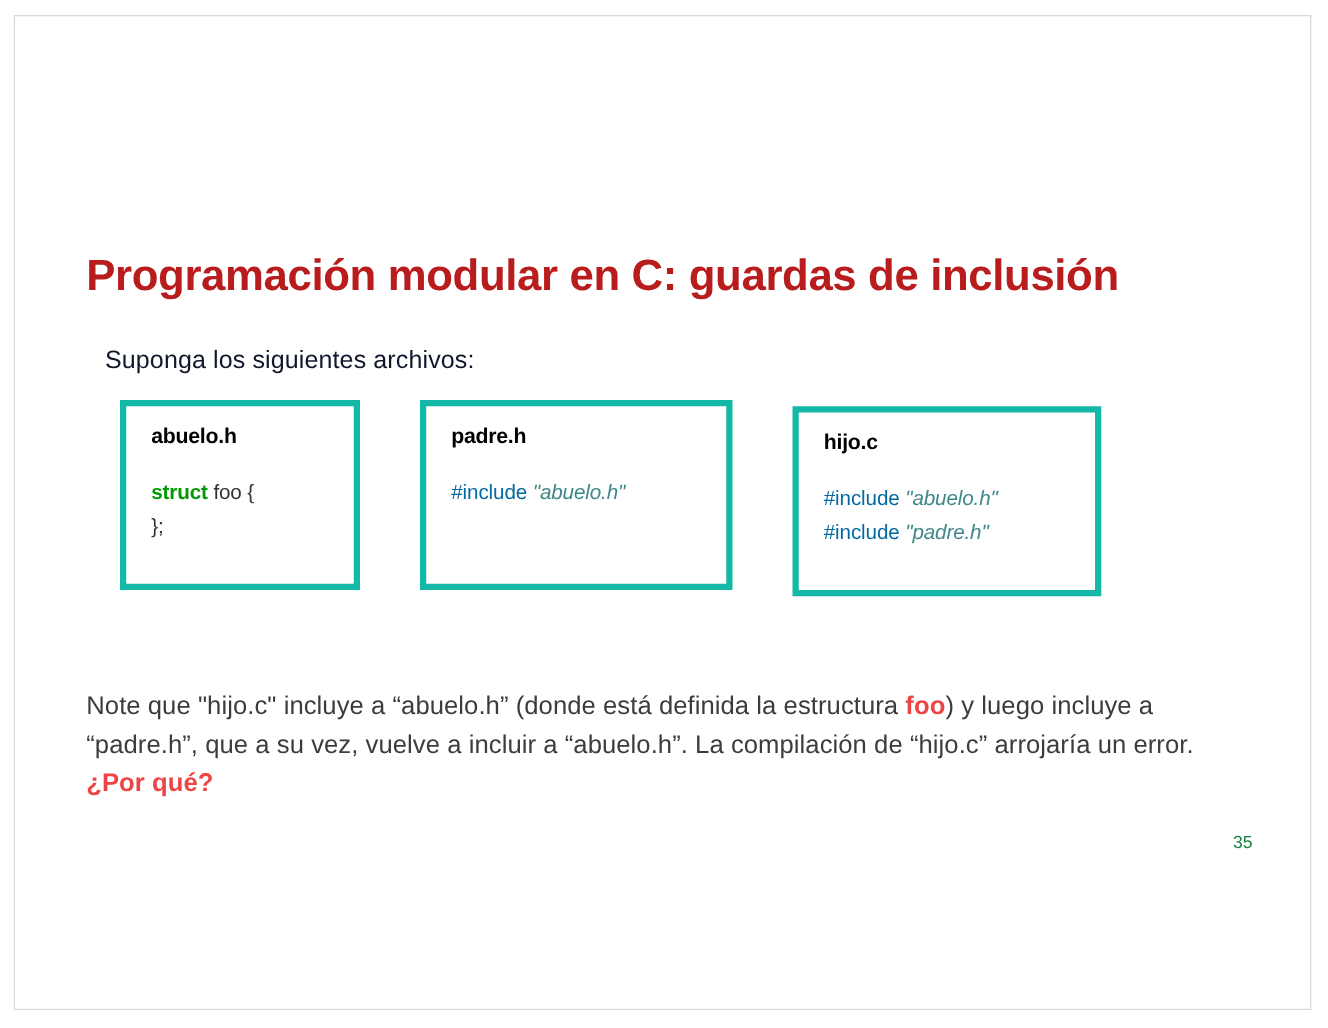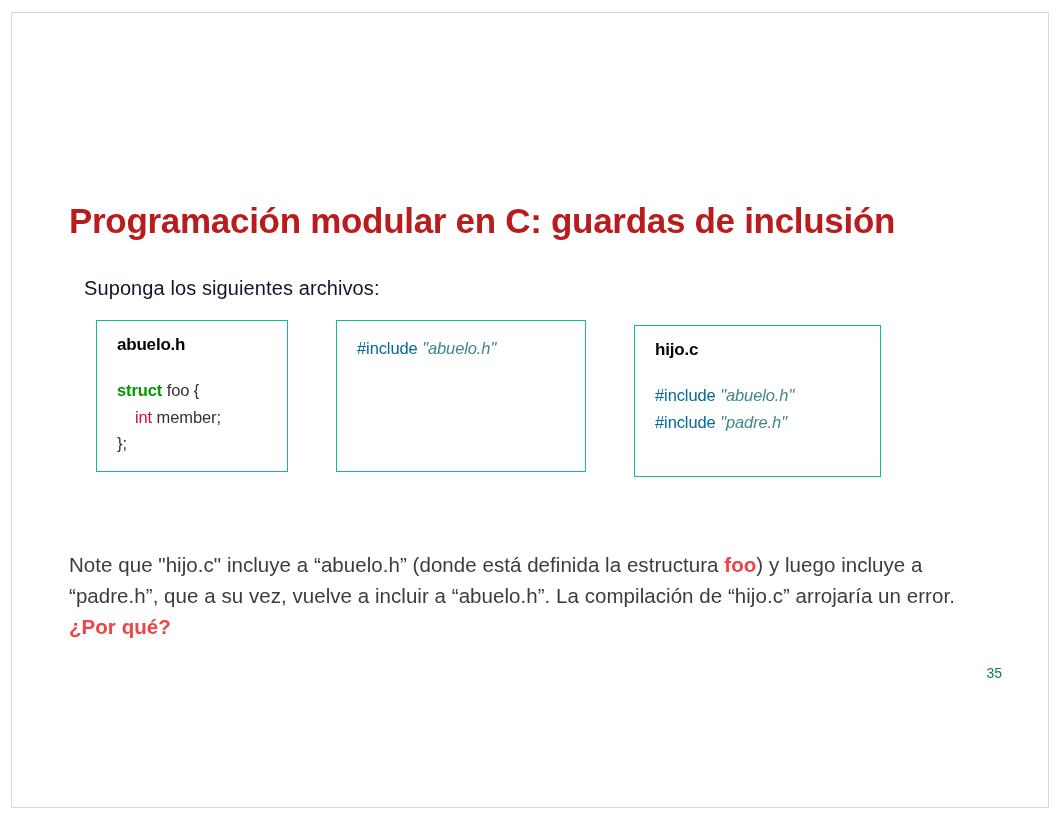--- a/index.html
+++ b/index.html
@@ -48,21 +48,21 @@
   }
 
   .code-boxes {
     position: absolute;
     left: 0;
     top: 0;
   }
 
   .code-box {
     position: absolute;
-    border: 1px solid #14b8a6;
+    border: 5px solid #14b8a6;
     background: #ffffff;
     box-sizing: border-box;
     padding: 14px 0 0 20px;
   }
   .code-box.b1 { left: 84px;  top: 307px; width: 192px; height: 152px; }
   .code-box.b2 { left: 324px; top: 307px; width: 250px; height: 152px; }
   .code-box.b3 { left: 622px; top: 312px; width: 247px; height: 152px; }
 
   .file-name {
     font-size: 17px;
@@ -114,26 +114,26 @@
   <div class="slide-title">Programación modular en C: guardas de inclusión</div>
 
   <div class="intro-line">Suponga los siguientes archivos:</div>
 
   <div class="code-boxes">
 
     <div class="code-box b1">
       <div class="file-name">abuelo.h</div>
       <div class="code-body">
           <div class="code-line"><span class="kw-struct">struct</span><span> foo {</span></div>
-          <div class="code-line"><span>    </span><span class="kw-type">int</span><span> member;</span></div>
           <div class="code-line"><span>};</span></div>
         </div>
     </div>
 
     <div class="code-box b2">
+      <div class="file-name">padre.h</div>
       <div class="code-body">
           <div class="code-line"><span class="pp">#include</span><span> </span><span class="str">"abuelo.h"</span></div>
         </div>
     </div>
 
     <div class="code-box b3">
       <div class="file-name">hijo.c</div>
       <div class="code-body">
           <div class="code-line"><span class="pp">#include</span><span> </span><span class="str">"abuelo.h"</span></div>
           <div class="code-line"><span class="pp">#include</span><span> </span><span class="str">"padre.h"</span></div>

